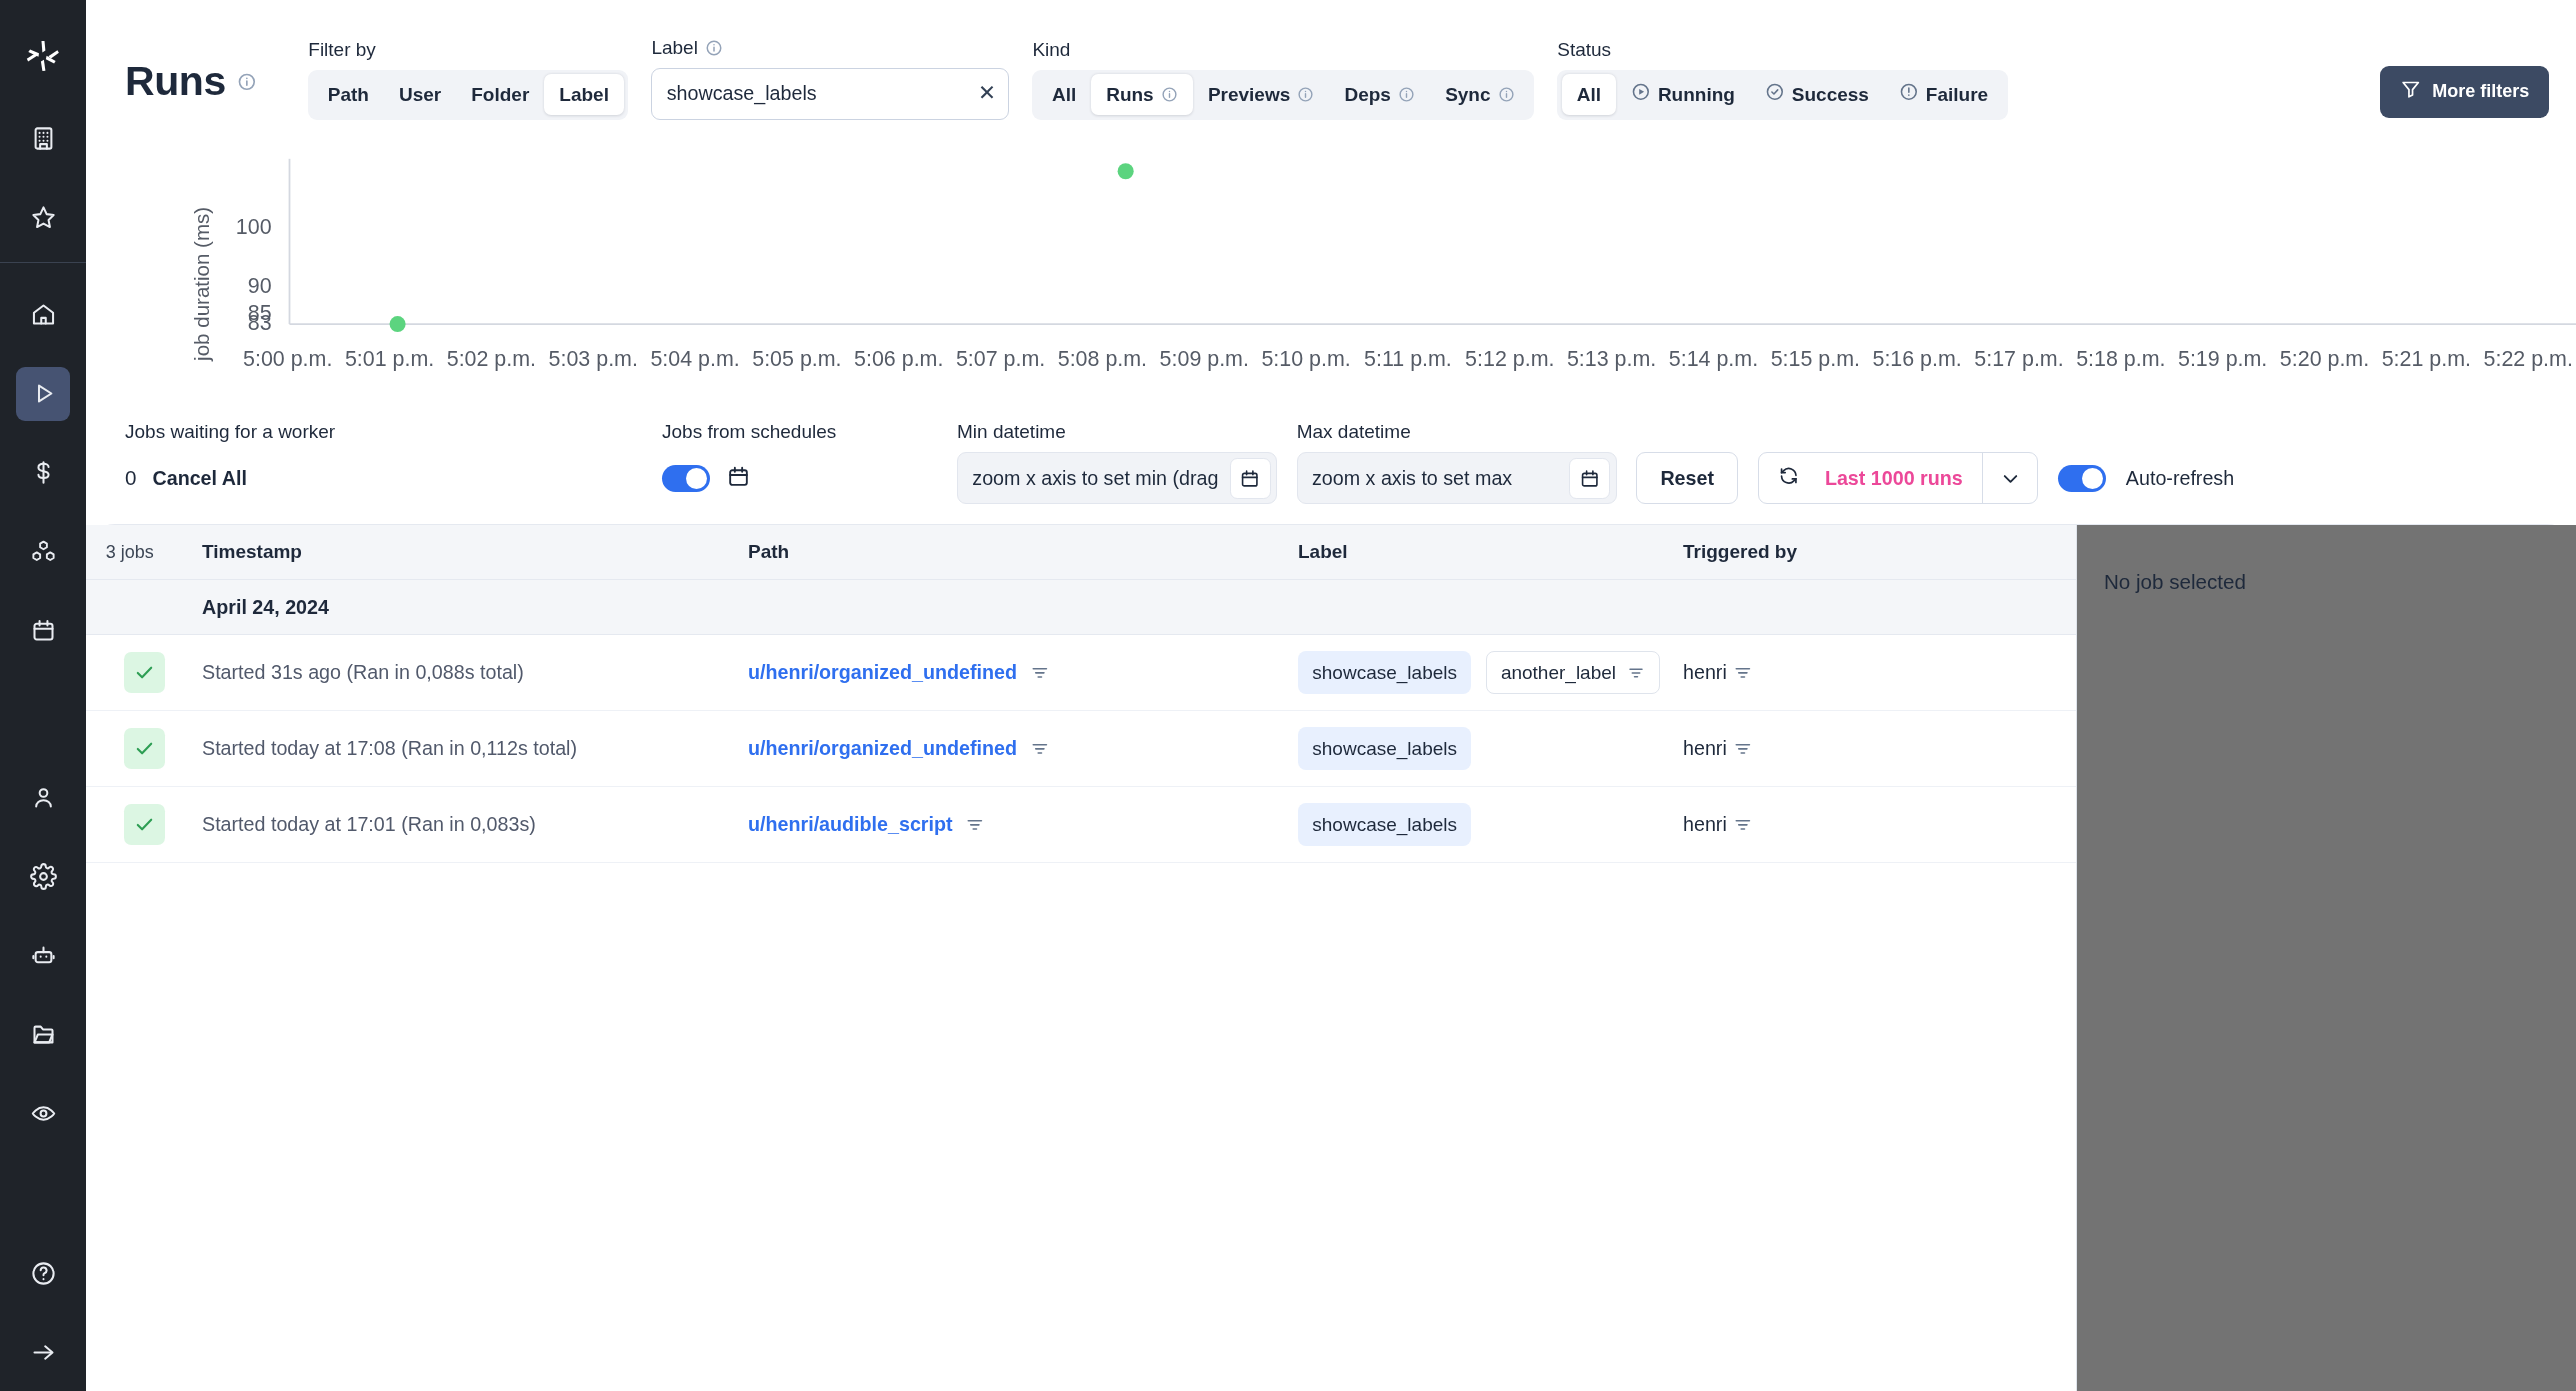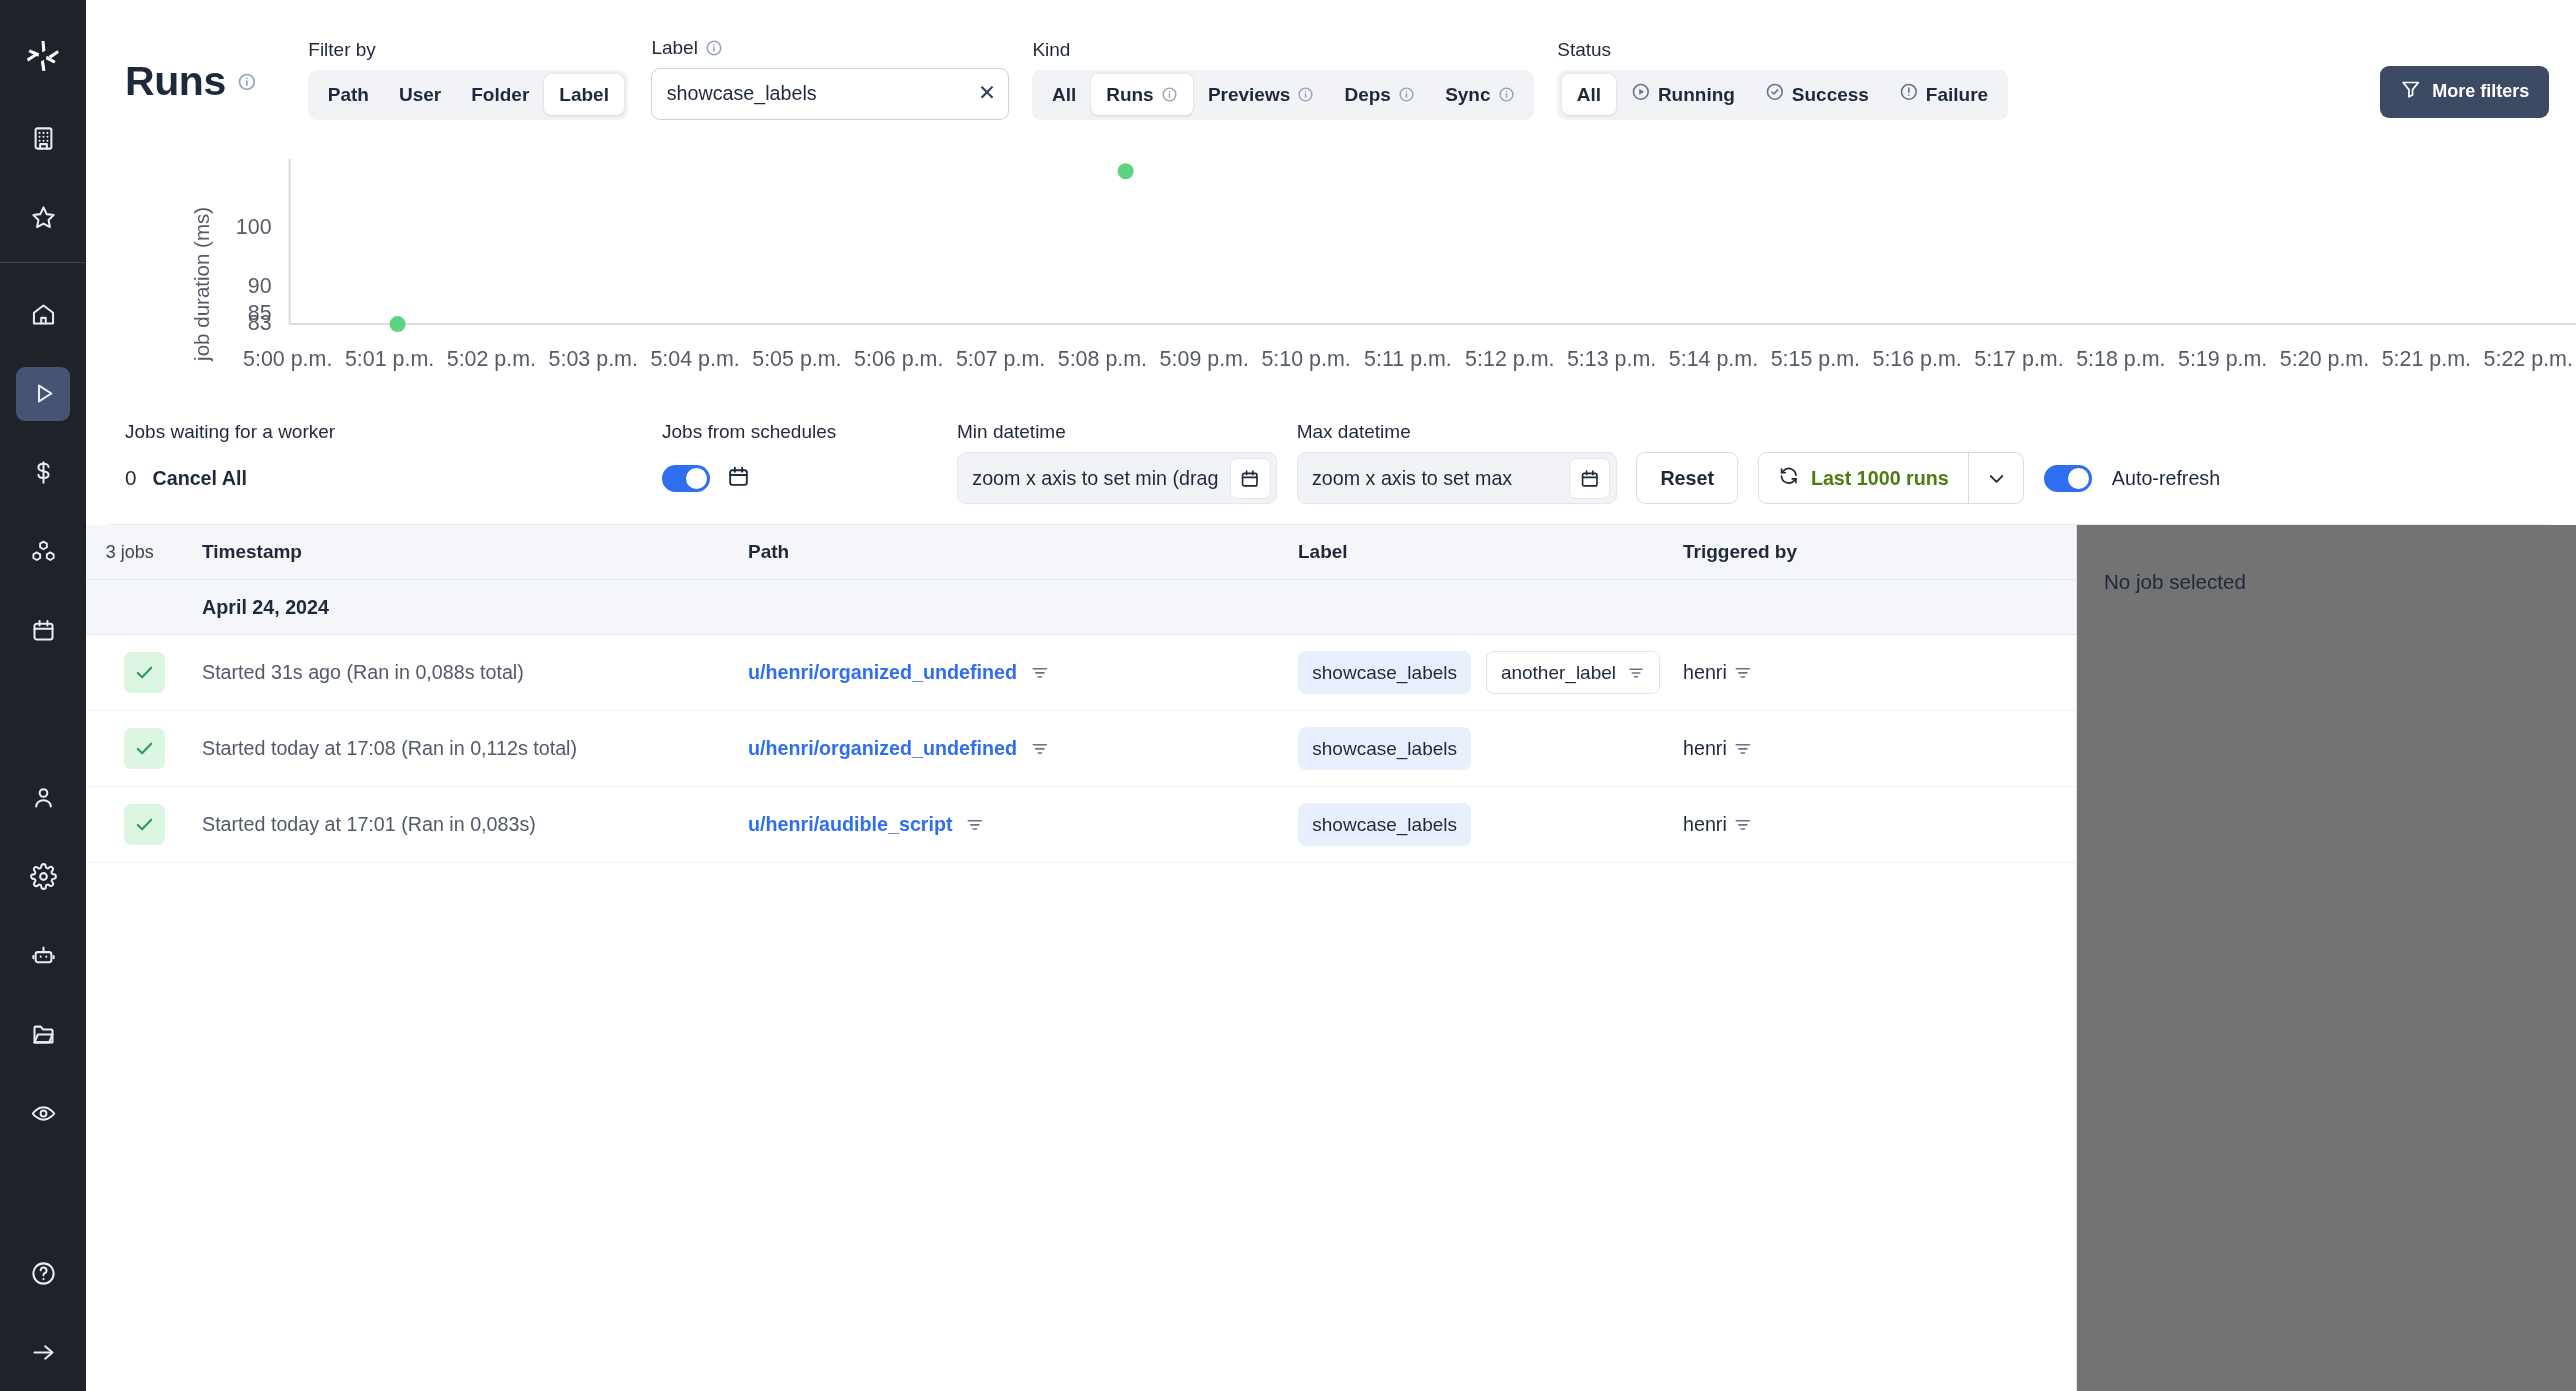--- a/index.html
+++ b/index.html
@@ -108,21 +108,21 @@
   }
   .btn-plain {
     height: 52px; padding: 0 23px; border: 0.9px solid #d7dde8; background: #fff;
     border-radius: 9px; font-size: 19.7px; font-weight: 700; color: #1e293b; cursor: pointer;
     font-family:"Liberation Sans",sans-serif;
   }
   .split {
     display: flex; height: 52px; border: 0.9px solid #d7dde8; border-radius: 9px; overflow: hidden; background:#fff;
   }
   .split-main {
-    display:flex;align-items:center;gap:11px;padding:0 19.7px;font-size:19.7px;font-weight:700;color:#4d7c0f;
+    display:flex;align-items:center;gap:25px;padding:0 19.7px;font-size:19.7px;font-weight:700;color:#ec4899;
     background:none;border:none;cursor:pointer;font-family:"Liberation Sans",sans-serif;
   }
   .split-caret {
     width: 55px; display:flex;align-items:center;justify-content:center;
     border-left:0.9px solid #d7dde8; cursor:pointer;
   }
   .auto-refresh-lbl { font-size: 19.7px; color: #1e293b; white-space: nowrap; }
 
   
   .body-split { flex: 1 1 auto; display: flex; min-height: 0; border-top: 0.9px solid #e5e9f0; border-radius: 29px; }

